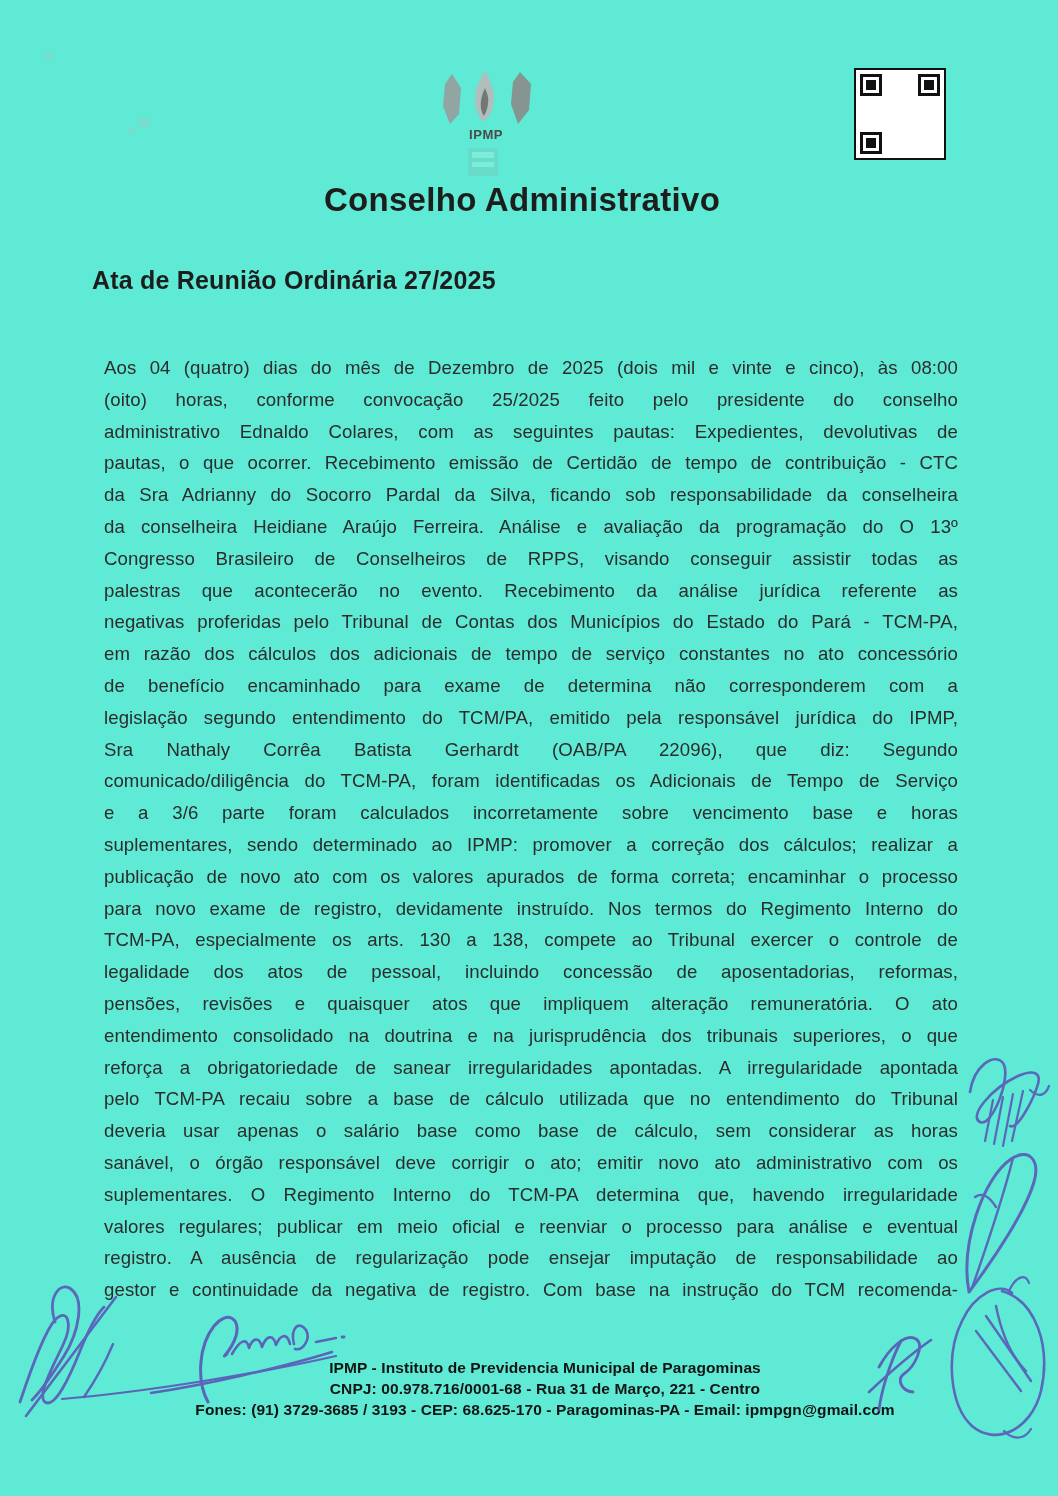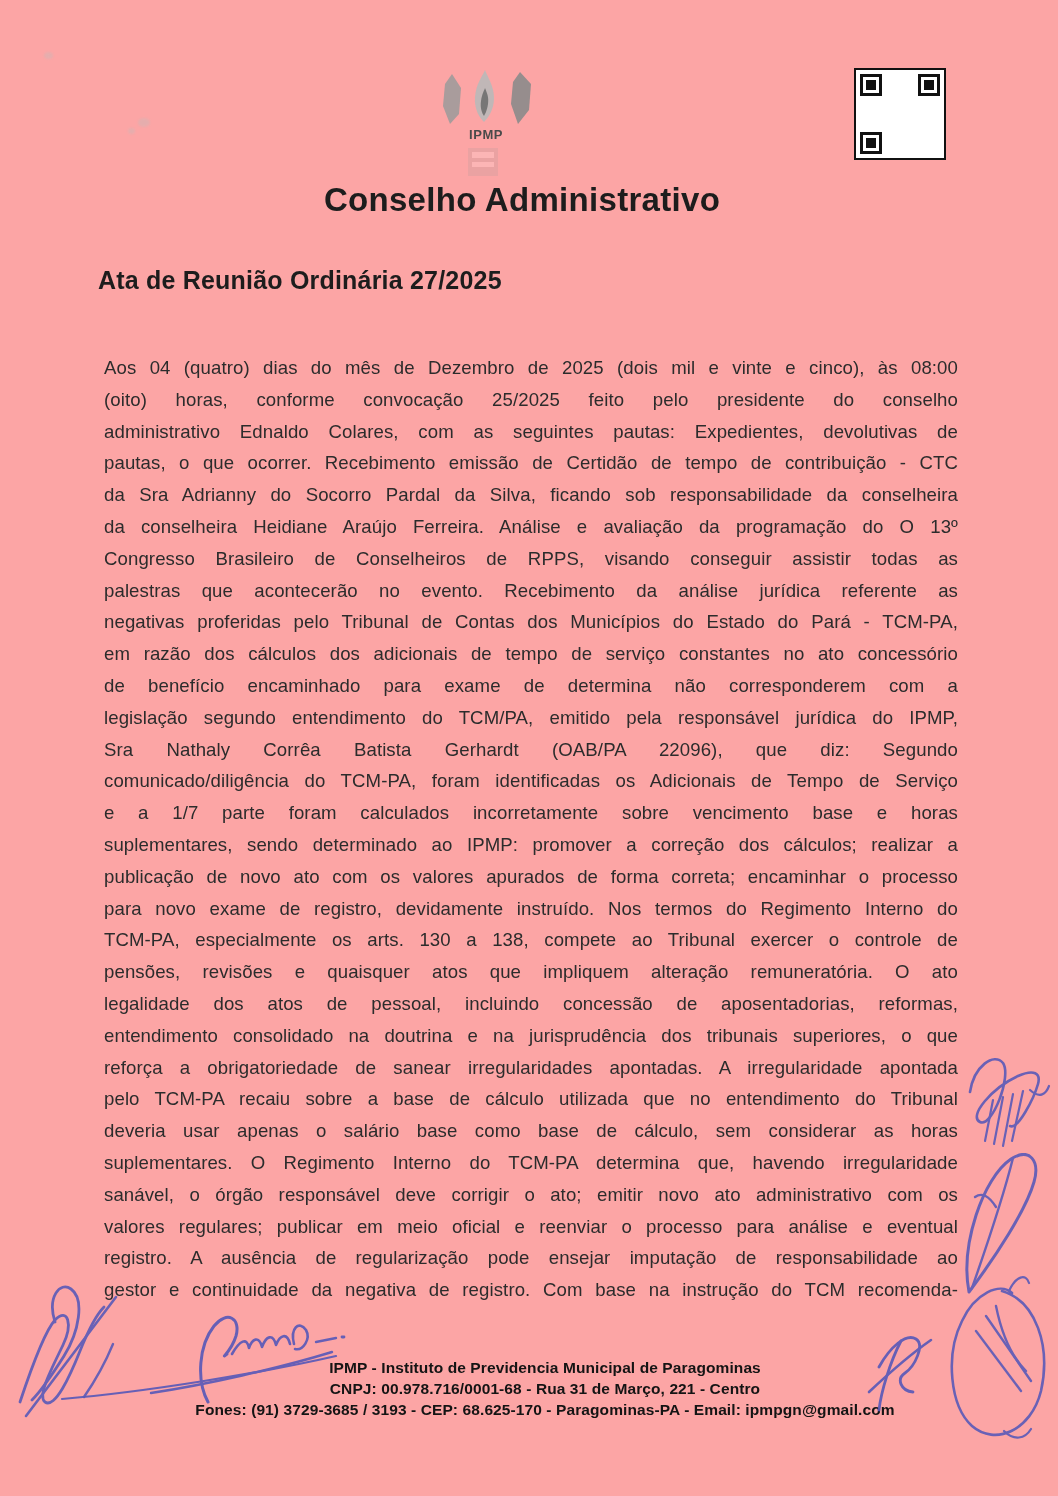--- a/index.html
+++ b/index.html
@@ -1,32 +1,32 @@
 <!DOCTYPE html>
 <html><head>
 <meta charset="utf-8">
 <style>
   html,body{margin:0;padding:0;background:#e9e9e9;}
   .page{
     position:relative;width:1058px;height:1496px;margin:0 auto;
-    background:#fca5a5;overflow:hidden;
+    background:#5eead4;overflow:hidden;
     font-family:"Liberation Sans", sans-serif;
   }
   
   .logo-wrap{position:absolute;left:428px;top:66px;width:120px;height:115px;}
   .qr-wrap{position:absolute;left:854px;top:68px;width:92px;height:92px;
     border:2.5px solid #111;background:#fff;box-sizing:border-box;padding:4px;}
   .qr-wrap svg{display:block;width:100%;height:100%;}
   .page-title{
     position:absolute;top:181px;left:0;width:1058px;text-align:center;
     transform:translateX(-7px);
     font-weight:bold;font-size:33px;letter-spacing:.3px;color:#1d1d1d;
   }
   .subtitle{
-    position:absolute;top:266px;left:98px;
+    position:absolute;top:266px;left:92px;
     font-weight:bold;font-size:25px;color:#1d1d1d;letter-spacing:.2px;
   }
   
   .body-text{position:absolute;top:352px;left:84px;width:874px;}
   .body-line{
     height:31.8px;line-height:31.8px;font-size:18.6px;color:#2c2c2c;
     text-align:justify;text-align-last:justify;overflow:hidden;
     letter-spacing:.1px;
     margin-left:20px;
   }
@@ -97,33 +97,33 @@
     <div class="body-line">da Sra Adrianny do Socorro Pardal da Silva, ficando sob responsabilidade da conselheira</div>
     <div class="body-line">da conselheira Heidiane Araújo Ferreira. Análise e avaliação da programação do O 13º</div>
     <div class="body-line">Congresso Brasileiro de Conselheiros de RPPS, visando conseguir assistir todas as</div>
     <div class="body-line">palestras que acontecerão no evento. Recebimento da análise jurídica referente as</div>
     <div class="body-line">negativas proferidas pelo Tribunal de Contas dos Municípios do Estado do Pará - TCM-PA,</div>
     <div class="body-line">em razão dos cálculos dos adicionais de tempo de serviço constantes no ato concessório</div>
     <div class="body-line">de benefício encaminhado para exame de determina não corresponderem com a</div>
     <div class="body-line">legislação segundo entendimento do TCM/PA, emitido pela responsável jurídica do IPMP,</div>
     <div class="body-line">Sra Nathaly Corrêa Batista Gerhardt (OAB/PA 22096), que diz: Segundo</div>
     <div class="body-line">comunicado/diligência do TCM-PA, foram identificadas os Adicionais de Tempo de Serviço</div>
-    <div class="body-line">e a 1/7 parte foram calculados incorretamente sobre vencimento base e horas</div>
+    <div class="body-line">e a 3/6 parte foram calculados incorretamente sobre vencimento base e horas</div>
     <div class="body-line">suplementares, sendo determinado ao IPMP: promover a correção dos cálculos; realizar a</div>
     <div class="body-line">publicação de novo ato com os valores apurados de forma correta; encaminhar o processo</div>
     <div class="body-line">para novo exame de registro, devidamente instruído. Nos termos do Regimento Interno do</div>
     <div class="body-line">TCM-PA, especialmente os arts. 130 a 138, compete ao Tribunal exercer o controle de</div>
+    <div class="body-line">legalidade dos atos de pessoal, incluindo concessão de aposentadorias, reformas,</div>
     <div class="body-line">pensões, revisões e quaisquer atos que impliquem alteração remuneratória. O ato</div>
-    <div class="body-line">legalidade dos atos de pessoal, incluindo concessão de aposentadorias, reformas,</div>
     <div class="body-line">entendimento consolidado na doutrina e na jurisprudência dos tribunais superiores, o que</div>
     <div class="body-line">reforça a obrigatoriedade de sanear irregularidades apontadas. A irregularidade apontada</div>
     <div class="body-line">pelo TCM-PA recaiu sobre a base de cálculo utilizada que no entendimento do Tribunal</div>
     <div class="body-line">deveria usar apenas o salário base como base de cálculo, sem considerar as horas</div>
+    <div class="body-line">sanável, o órgão responsável deve corrigir o ato; emitir novo ato administrativo com os</div>
     <div class="body-line">suplementares. O Regimento Interno do TCM-PA determina que, havendo irregularidade</div>
-    <div class="body-line">sanável, o órgão responsável deve corrigir o ato; emitir novo ato administrativo com os</div>
     <div class="body-line">valores regulares; publicar em meio oficial e reenviar o processo para análise e eventual</div>
     <div class="body-line">registro. A ausência de regularização pode ensejar imputação de responsabilidade ao</div>
     <div class="body-line">gestor e continuidade da negativa de registro. Com base na instrução do TCM recomenda-</div>
   </div>
 
   <div class="footer">
     <div>IPMP - Instituto de Previdencia Municipal de Paragominas</div>
     <div>CNPJ: 00.978.716/0001-68 - Rua 31 de Março, 221 - Centro</div>
     <div>Fones: (91) 3729-3685 / 3193 - CEP: 68.625-170 - Paragominas-PA - Email: ipmpgn@gmail.com</div>
   </div>

